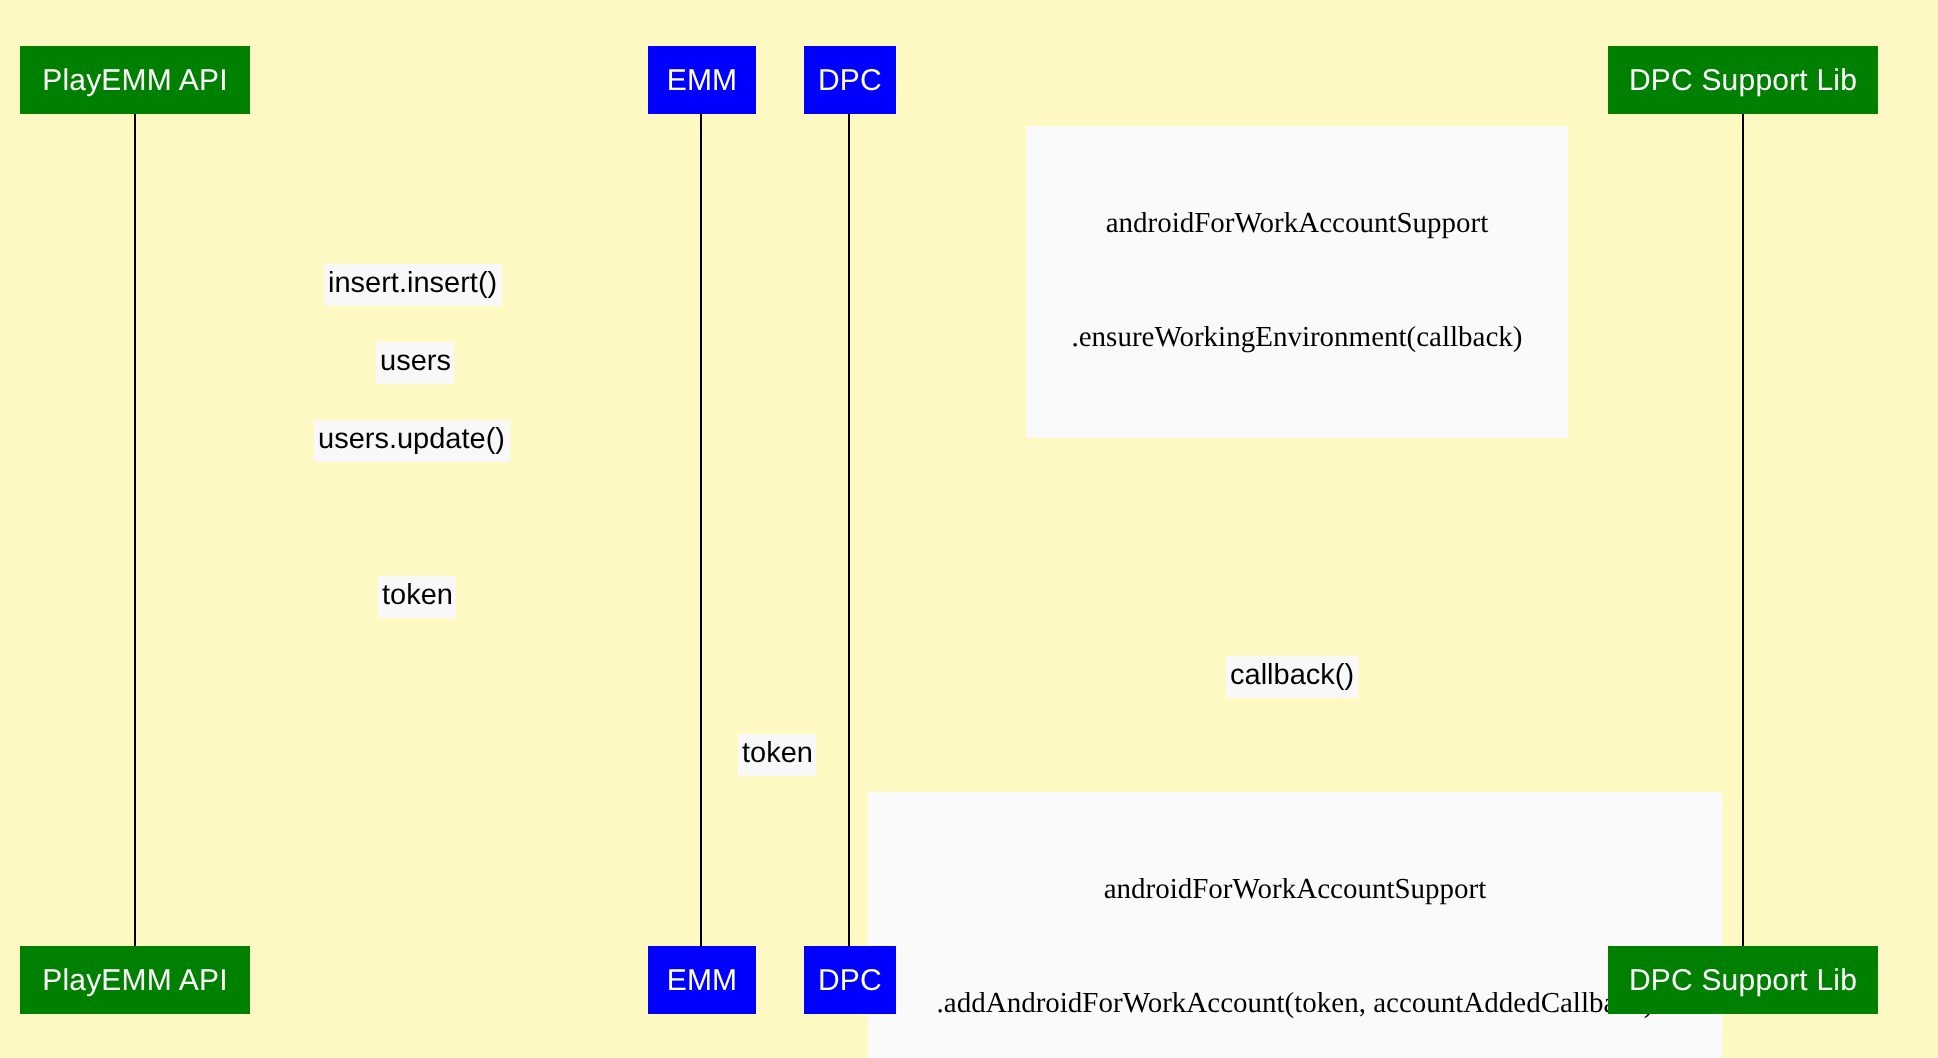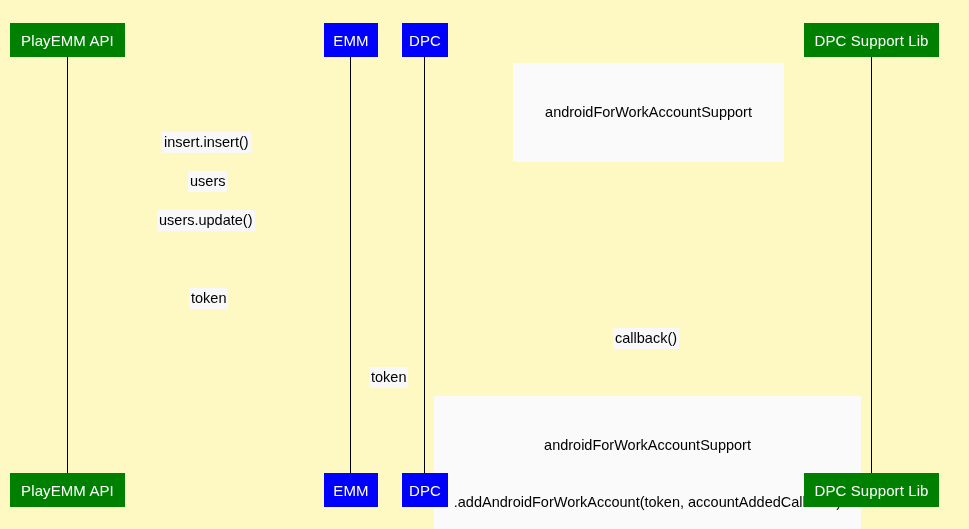--- a/index.html
+++ b/index.html
@@ -37,20 +37,21 @@
     color: #000000;
     font-size: 14.5px;
     line-height: 19px;
     text-align: center;
     white-space: pre;
     padding: 1px 2px;
   }
   .msg.two-line {
     background: #fafafa;
     padding: 2px 3px;
+    font-family: Liberation Serif, serif;
   }
   .lifeline {
     position: absolute;
     width: 1px;
     background: #000000;
   }
 </style>
 </head>
 <body>
 
@@ -69,20 +70,21 @@
   </div>
   <div class="actor blue" style="left:402px; top:23px; width:46px;  height:34px;">
     <span>DPC</span>
   </div>
   <div class="actor green" style="left:804px; top:23px; width:135px; height:34px;">
     <span>DPC Support Lib</span>
   </div>
 
   <div class="msg two-line" style="left:513px; top:63px; width:271px;">
     <div>androidForWorkAccountSupport</div>
+    <div>.ensureWorkingEnvironment(callback)</div>
   </div>
 
   <div class="msg" style="left:162px; top:132px;">insert.insert()</div>
 
   <div class="msg" style="left:188px; top:171px;">users</div>
 
   <div class="msg" style="left:157px; top:210px;">users.update()</div>
 
 
   <div class="msg" style="left:189px; top:288px;">token</div>

